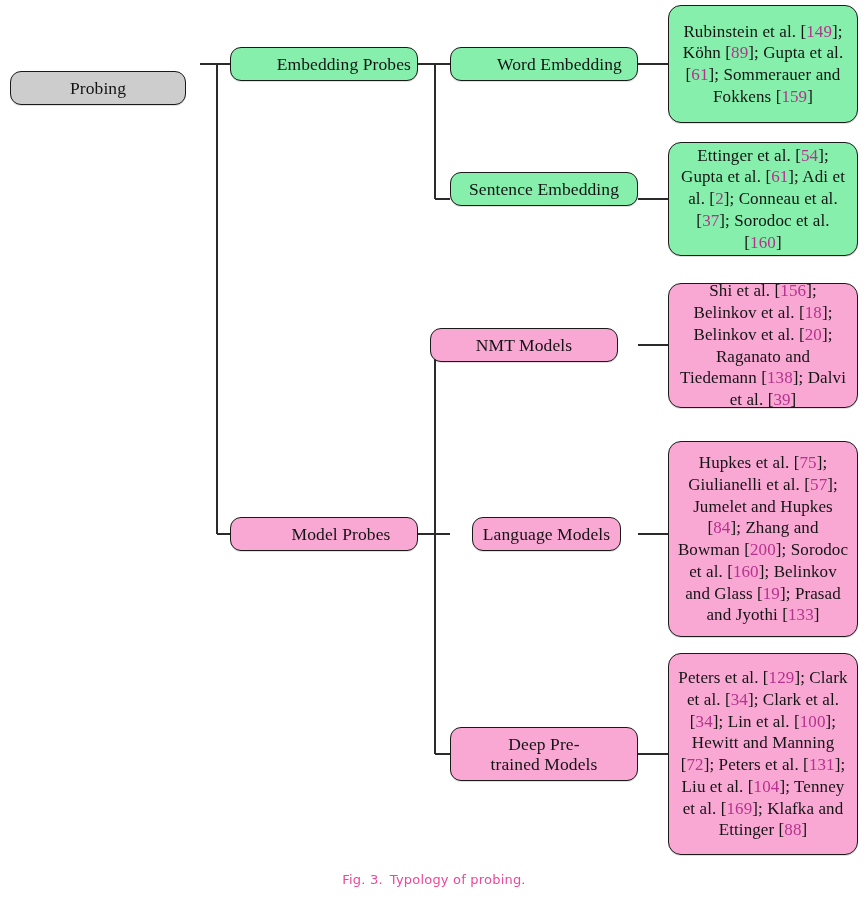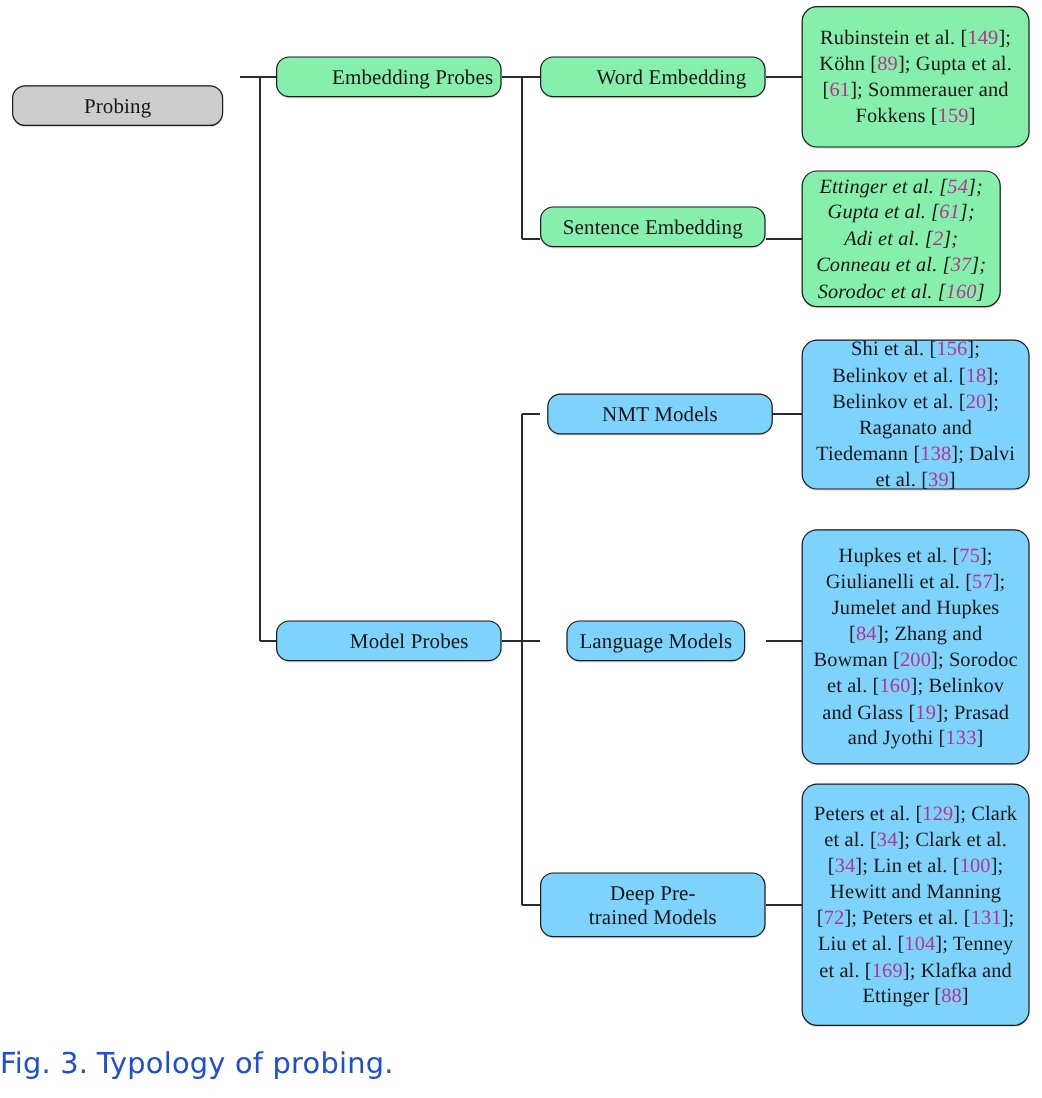--- a/index.html
+++ b/index.html
@@ -41,21 +41,21 @@
     text-align: center;
     color: #141414;
     line-height: 1.17;
     letter-spacing: 0.1px;
     padding: 2px 6px;
     box-shadow: 0 1px 0 rgba(0,0,0,0.12);
   }
 
   .node.root      { background: #cdcdcd; }
   .node.blue      { background: #86efac; }
-  .node.pink      { background: #7dd3fc; }
+  .node.pink      { background: #f9a8d4; }
 
   .node.level1,
   .node.level2 {
     font-size: 17.5px;
   }
 
   .node.leaf {
     font-size: 17px;
     line-height: 1.28;
     border-radius: 13px;
@@ -65,23 +65,24 @@
 
   .leaf-text { display: block; width: 100%; }
 
   .cite { color: #b5338f; }
 
   #caption {
     position: absolute;
     left: 0;
     top: 872px;
     width: 868px;
+    text-align: center;
     font-family: "DejaVu Sans", "Liberation Sans", sans-serif;
-    font-size: 24px;
-    color: #1d4ed8;
+    font-size: 13px;
+    color: #ec4899;
     letter-spacing: 0.2px;
   }
   #caption .cap-label { margin-right: 7px; }
 </style>
 </head>
 <body>
 
 <div id="figure">
 
   <svg id="edges" viewBox="0 0 868 915" width="868" height="915" aria-hidden="true">
@@ -128,40 +129,40 @@
   </div>
 
   <div class="node blue level2" style="left:450px; top:47px; width:188px; height:34px;padding-left:37px;">
     <span class="leaf-text">Word Embedding</span>
   </div>
 
   <div class="node blue level2" style="left:450px; top:172px; width:188px; height:34px;">
     <span class="leaf-text">Sentence Embedding</span>
   </div>
 
-  <div class="node pink level2" style="left:456px; top:328px; width:188px; height:34px;">
+  <div class="node pink level2" style="left:430px; top:328px; width:188px; height:34px;">
     <span class="leaf-text">NMT Models</span>
   </div>
 
   <div class="node pink level2" style="left:472px; top:517px; width:149px; height:34px;">
     <span class="leaf-text">Language Models</span>
   </div>
 
   <div class="node pink level2" style="left:450px; top:727px; width:188px; height:54px; flex-direction:column;">
     <span>Deep Pre-</span>
     <span>trained Models</span>
   </div>
 
   <div class="node blue leaf" style="left:668px; top:5px; width:190px; height:118px;">
     <span class="leaf-text">
       Rubinstein et al. [<span class="cite">149</span>]; Köhn [<span class="cite">89</span>]; Gupta et al. [<span class="cite">61</span>]; Sommerauer and Fokkens [<span class="cite">159</span>]
     </span>
   </div>
 
-  <div class="node blue leaf" style="left:668px; top:142px; width:166px; height:114px;font-style:italic;">
+  <div class="node blue leaf" style="left:668px; top:142px; width:190px; height:114px;">
     <span class="leaf-text">
       Ettinger et al. [<span class="cite">54</span>]; Gupta et al. [<span class="cite">61</span>]; Adi et al. [<span class="cite">2</span>]; Conneau et al. [<span class="cite">37</span>]; Sorodoc et al. [<span class="cite">160</span>]
     </span>
   </div>
 
   <div class="node pink leaf" style="left:668px; top:283px; width:190px; height:125px;">
     <span class="leaf-text">
       Shi et al. [<span class="cite">156</span>]; Belinkov et al. [<span class="cite">18</span>]; Belinkov et al. [<span class="cite">20</span>]; Raganato and Tiedemann [<span class="cite">138</span>]; Dalvi et al. [<span class="cite">39</span>]
     </span>
   </div>

